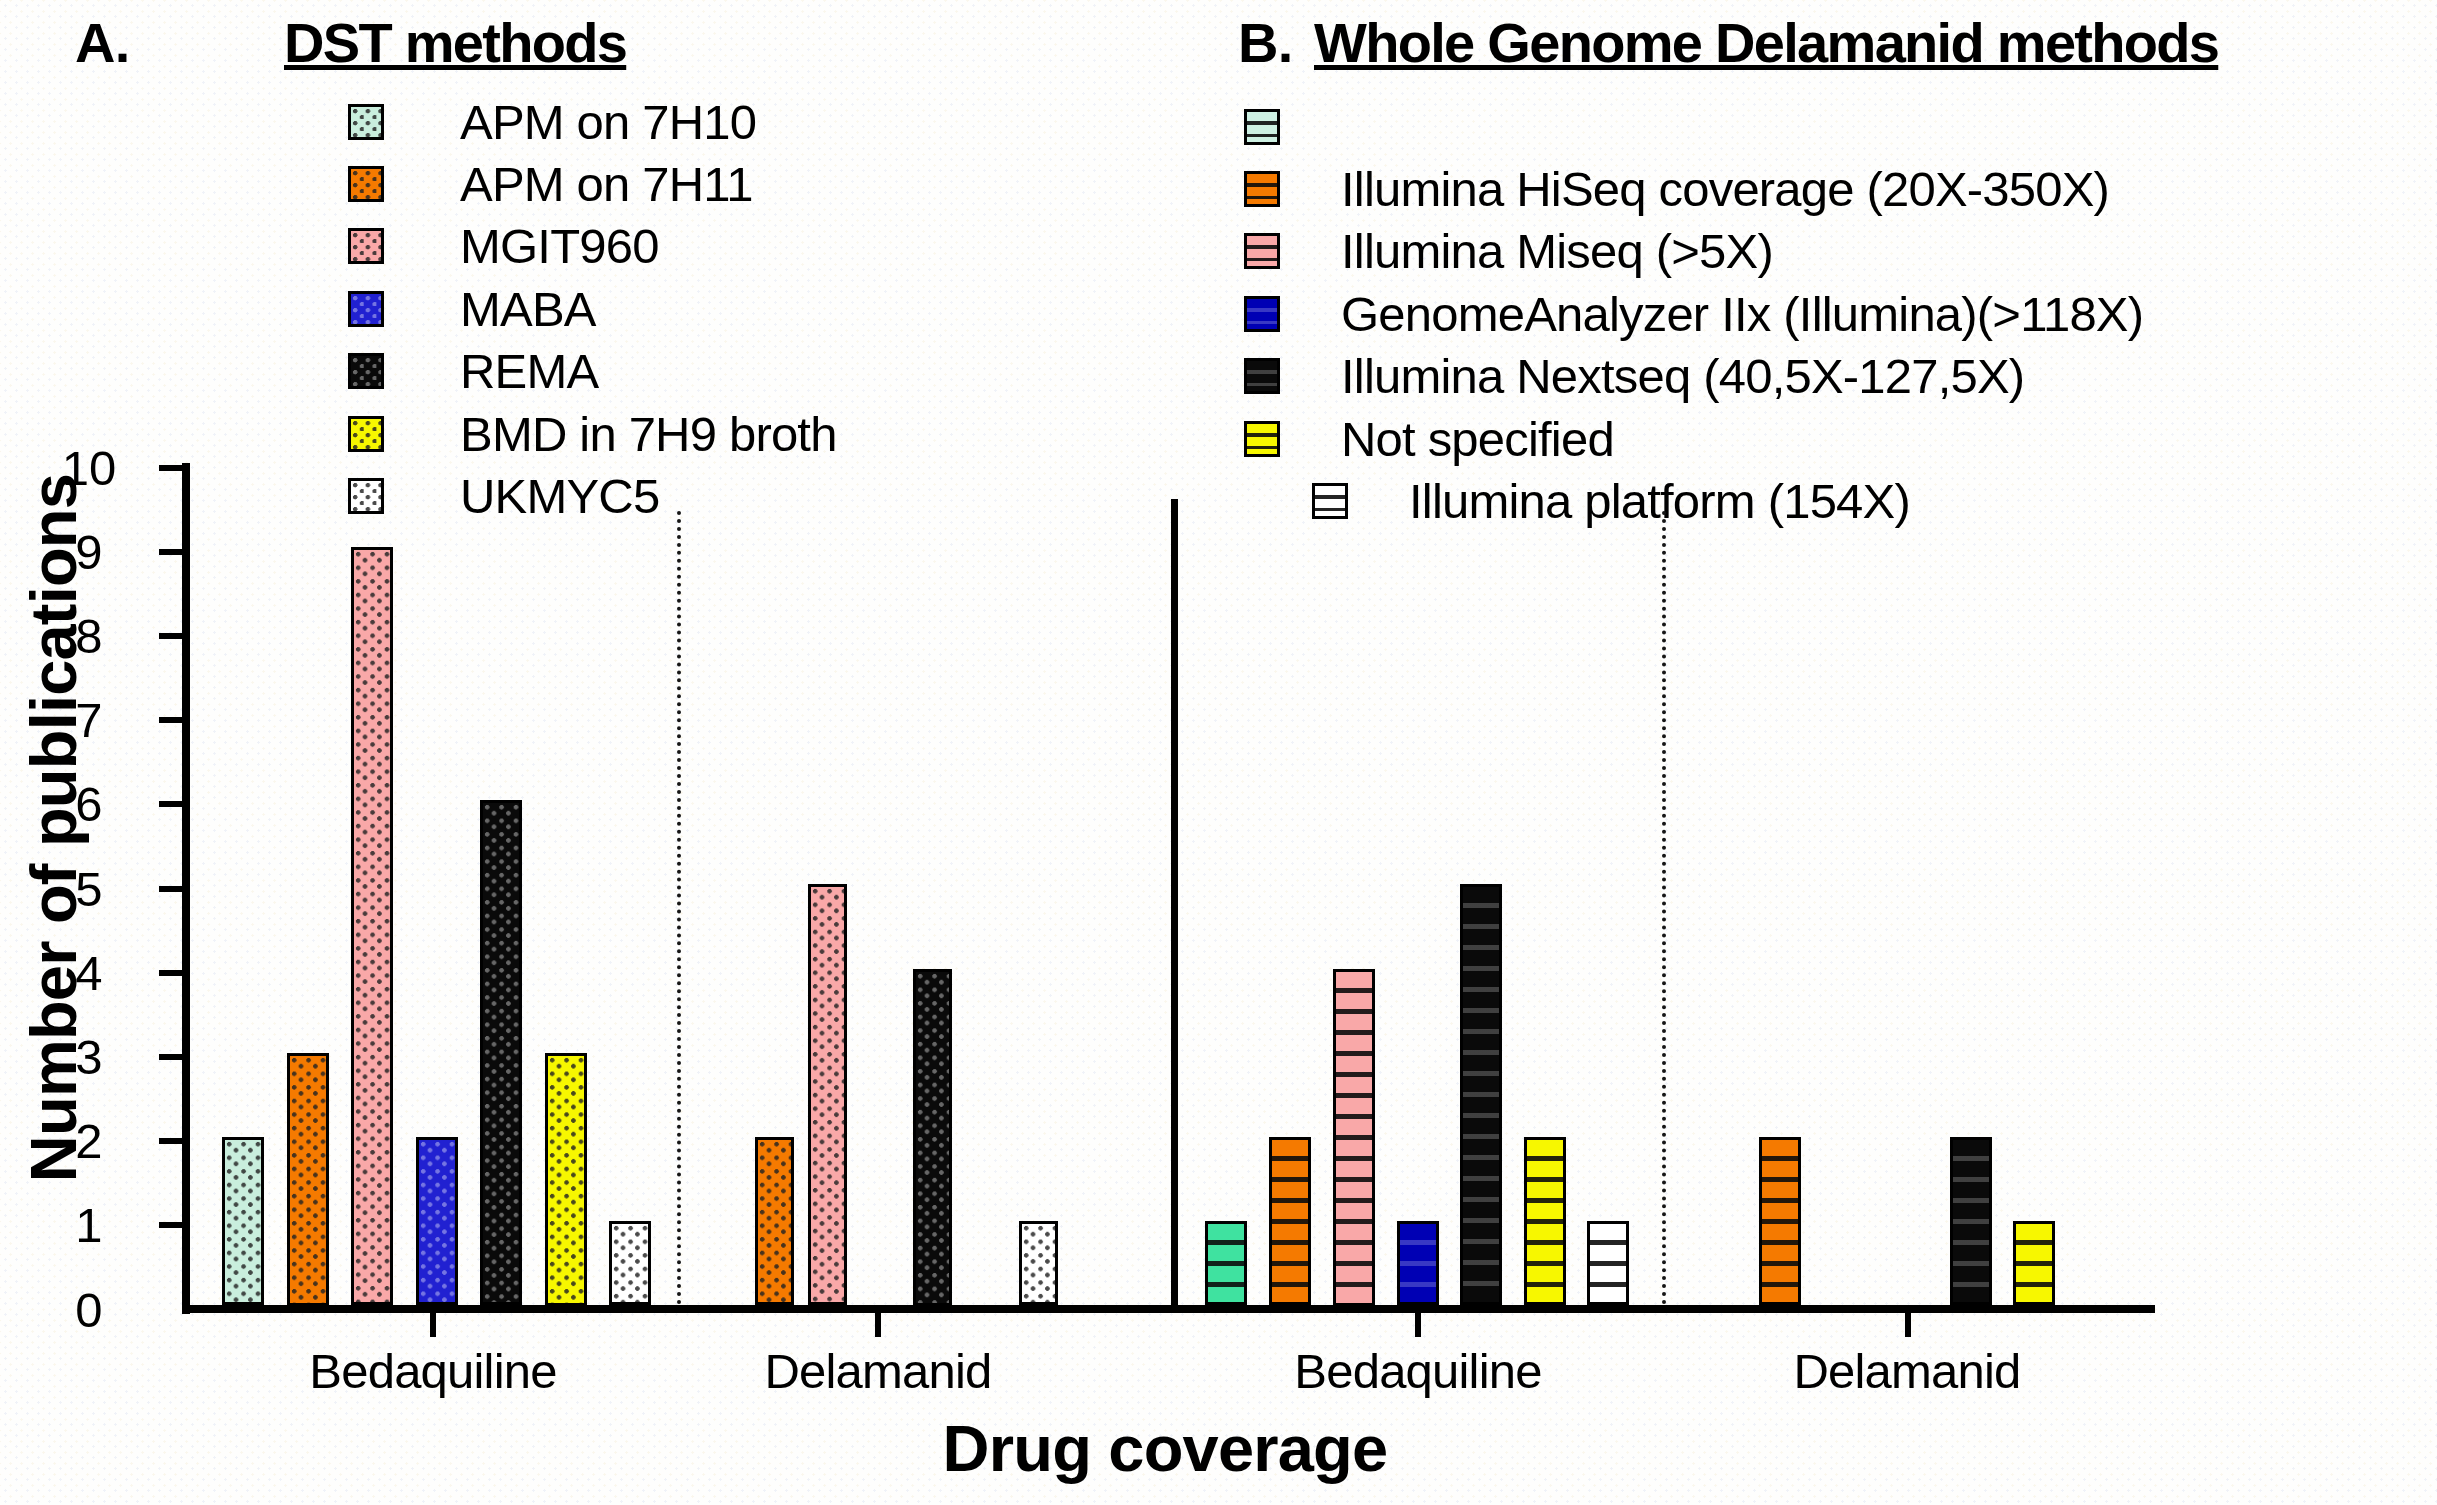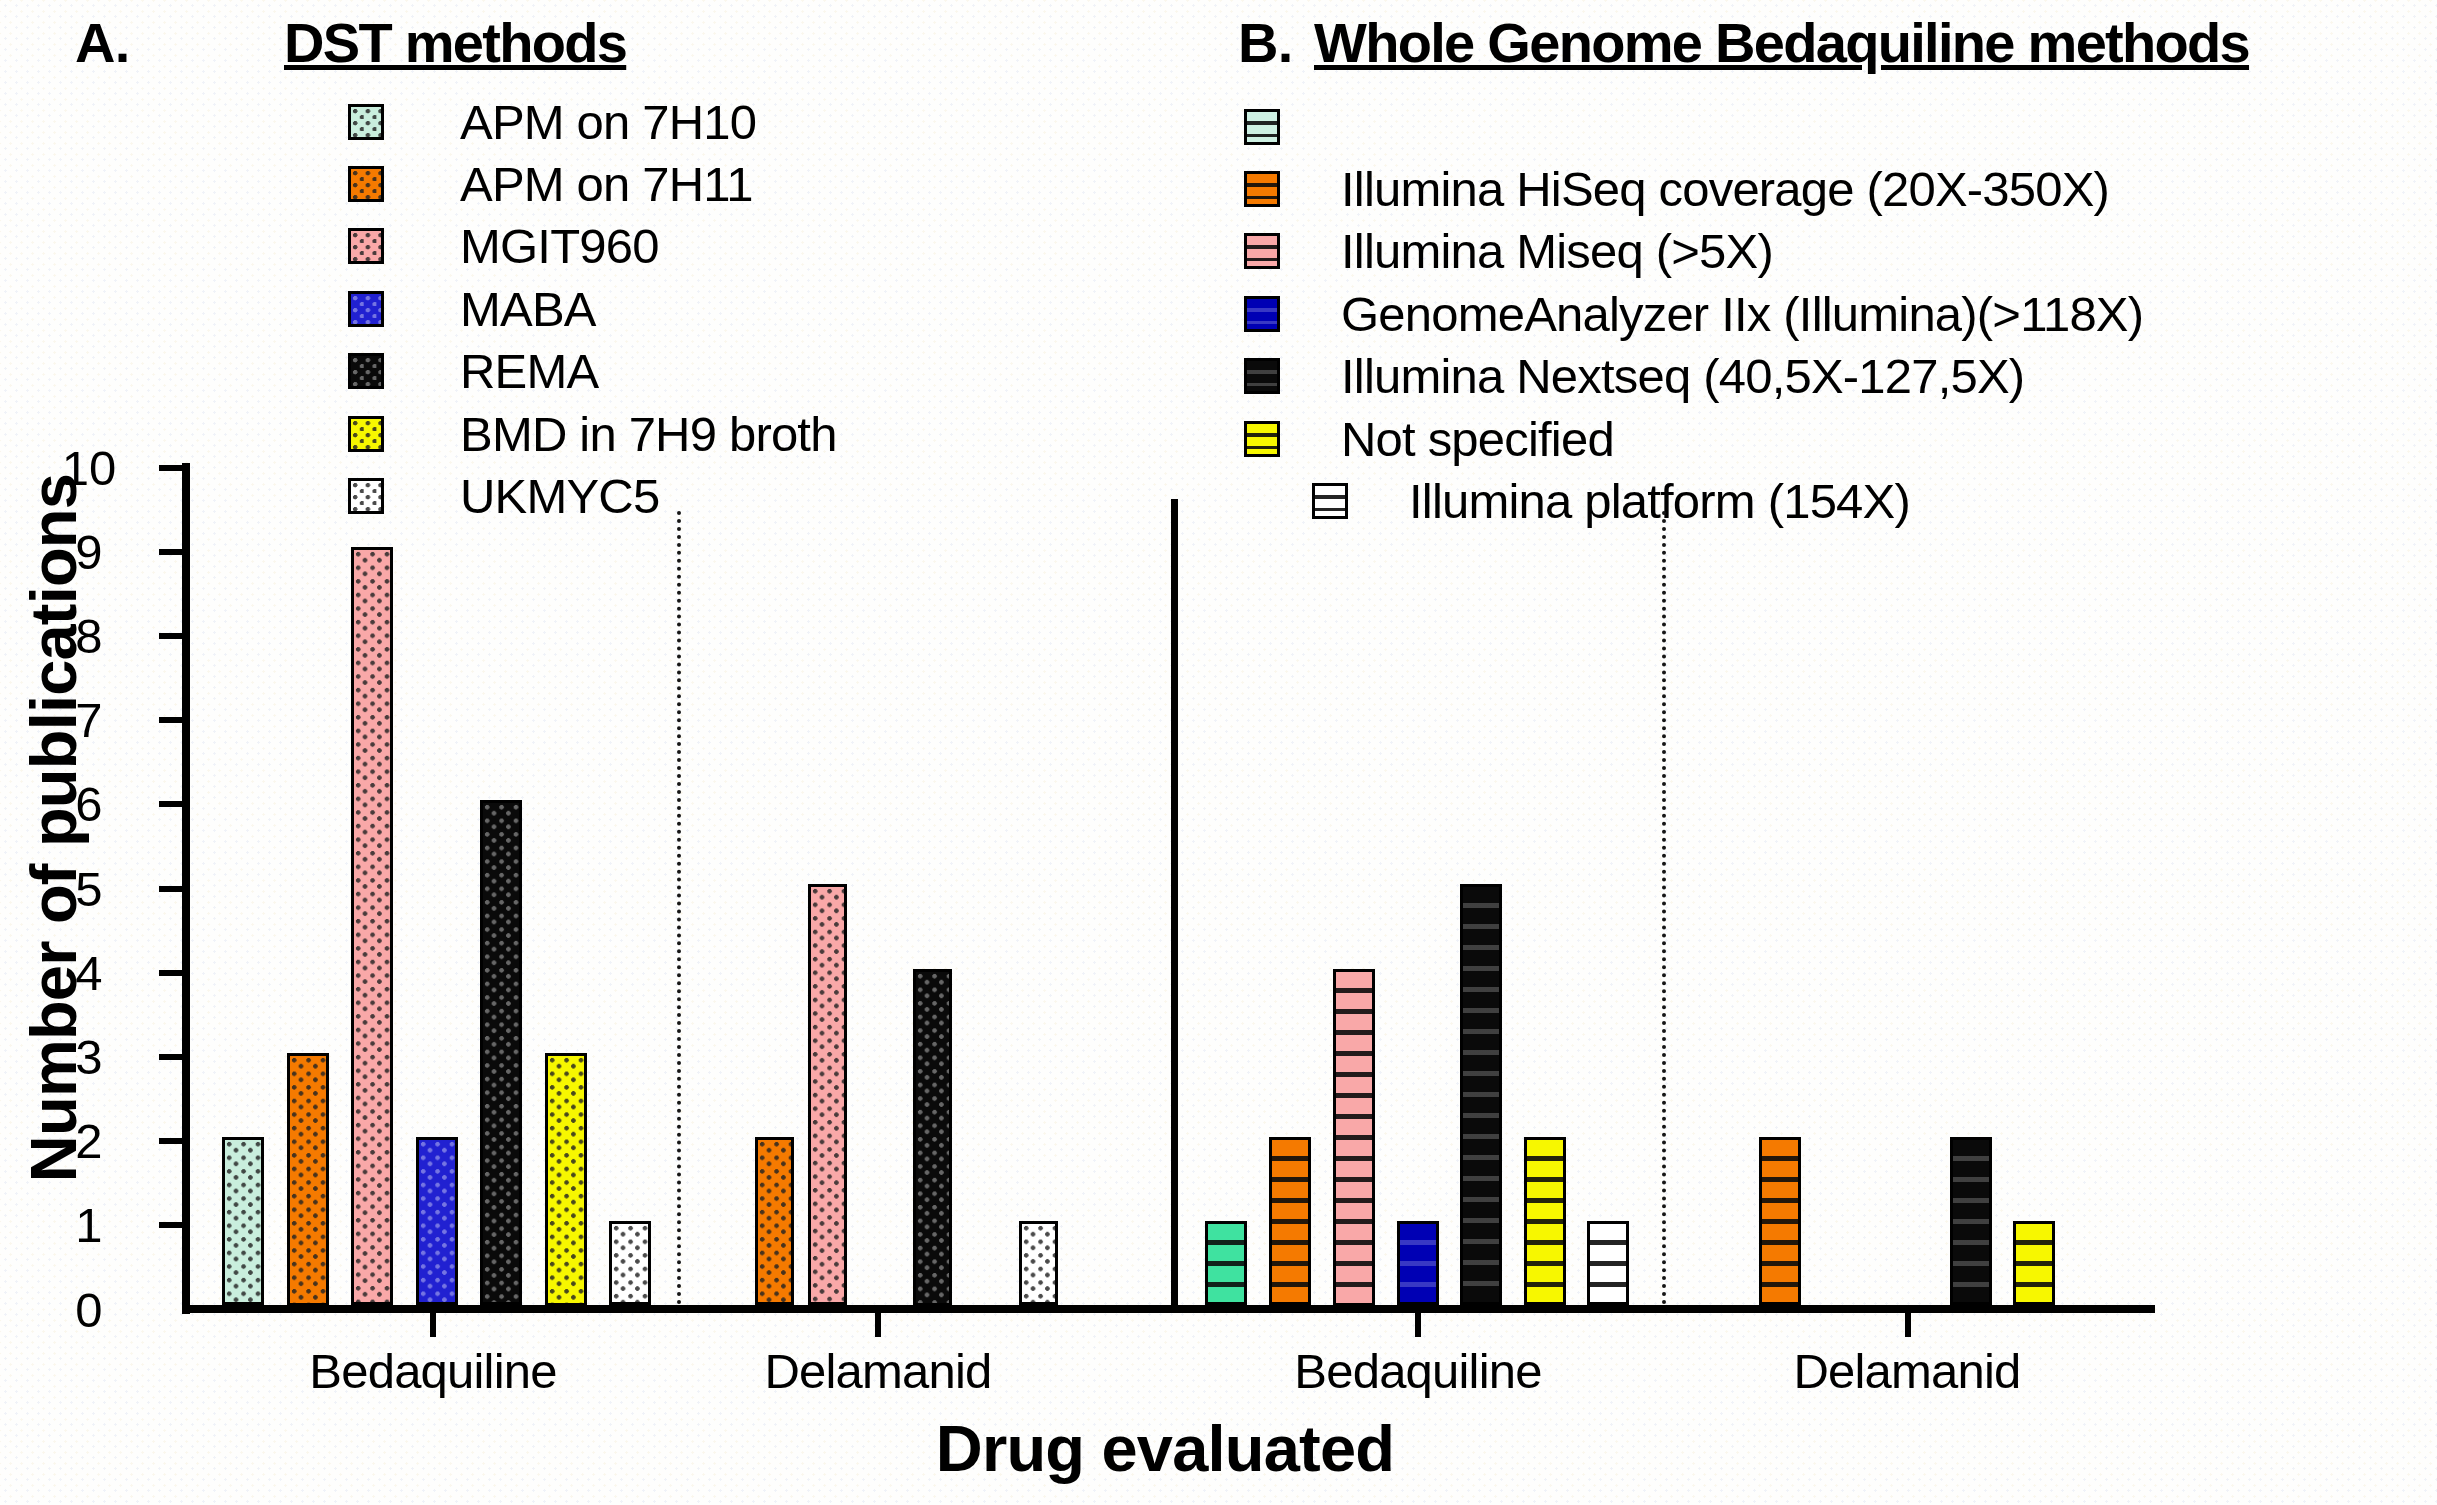--- a/index.html
+++ b/index.html
@@ -46,21 +46,21 @@
   .xgroup-label{position:absolute;transform:translateX(-50%);font-size:49px;letter-spacing:-0.8px;white-space:nowrap;}
   .axis-title{position:absolute;font-size:65px;font-weight:bold;letter-spacing:-0.8px;white-space:nowrap;}
   .dotted-sep{position:absolute;width:0;border-left:4.2px dotted #161616;}
 </style>
 </head>
 <body>
 
 <div class="abs panel-letter" style="left:75px;top:10.2px;">A.</div>
 <div class="abs panel-title" style="left:284px;top:10.2px;">DST methods</div>
 <div class="abs panel-letter" style="left:1238px;top:10.2px;">B.</div>
-<div class="abs panel-title" style="left:1314px;top:10.2px;">Whole Genome Bedaquiline methods</div>
+<div class="abs panel-title" style="left:1314px;top:10.2px;">Whole Genome Delamanid methods</div>
 
 <div id="legend-a" class="legend-a">
     <div class="legend-row" style="left: 348px; top: 104px;">
       <span class="swatch pat-speckle" style="background-color: rgb(201, 238, 221);"></span>
       <span class="legend-label">APM on 7H10</span>
     </div>
     <div class="legend-row" style="left: 348px; top: 166px;">
       <span class="swatch pat-speckle" style="background-color: rgb(245, 122, 0);"></span>
       <span class="legend-label">APM on 7H11</span>
     </div>
@@ -109,21 +109,21 @@
       <span class="swatch pat-hstripe" style="background-color: rgb(247, 247, 0);"></span>
       <span class="legend-label">Not specified</span>
     </div>
     <div class="legend-row" style="left: 1312px; top: 483px; text-align: center;">
       <span class="swatch pat-hstripe" style="background-color: rgb(255, 255, 255);"></span>
       <span class="legend-label">Illumina platform (154X)</span>
     </div>
   </div>
 
 <div class="axis-title" style="left:53px;top:828px;transform:translate(-50%,-50%) rotate(-90deg);">Number of publications</div>
-<div class="axis-title" style="left:1165px;top:1411px;transform:translateX(-50%);">Drug evaluated</div>
+<div class="axis-title" style="left:1165px;top:1411px;transform:translateX(-50%);">Drug coverage</div>
 
 <div class="axis-line" style="left:182px;top:463px;width:7.6px;height:851px;"></div>
 <div class="axis-line" style="left:182px;top:1305px;width:1973px;height:7.6px;"></div>
 <div class="axis-line" style="left:1171px;top:499px;width:6.8px;height:806px;"></div>
 <div class="dotted-sep" style="left:677px;top:511px;height:794px;"></div>
 <div class="dotted-sep" style="left:1662px;top:511px;height:794px;"></div>
 
 <div id="yaxis-ticks">
     <div class="ytick-label" style="left: 25.5px; top: 1281px;">0</div>
     <div class="tick" style="left: 159px; width: 23px; height: 6px; top: 1222px;"></div>

